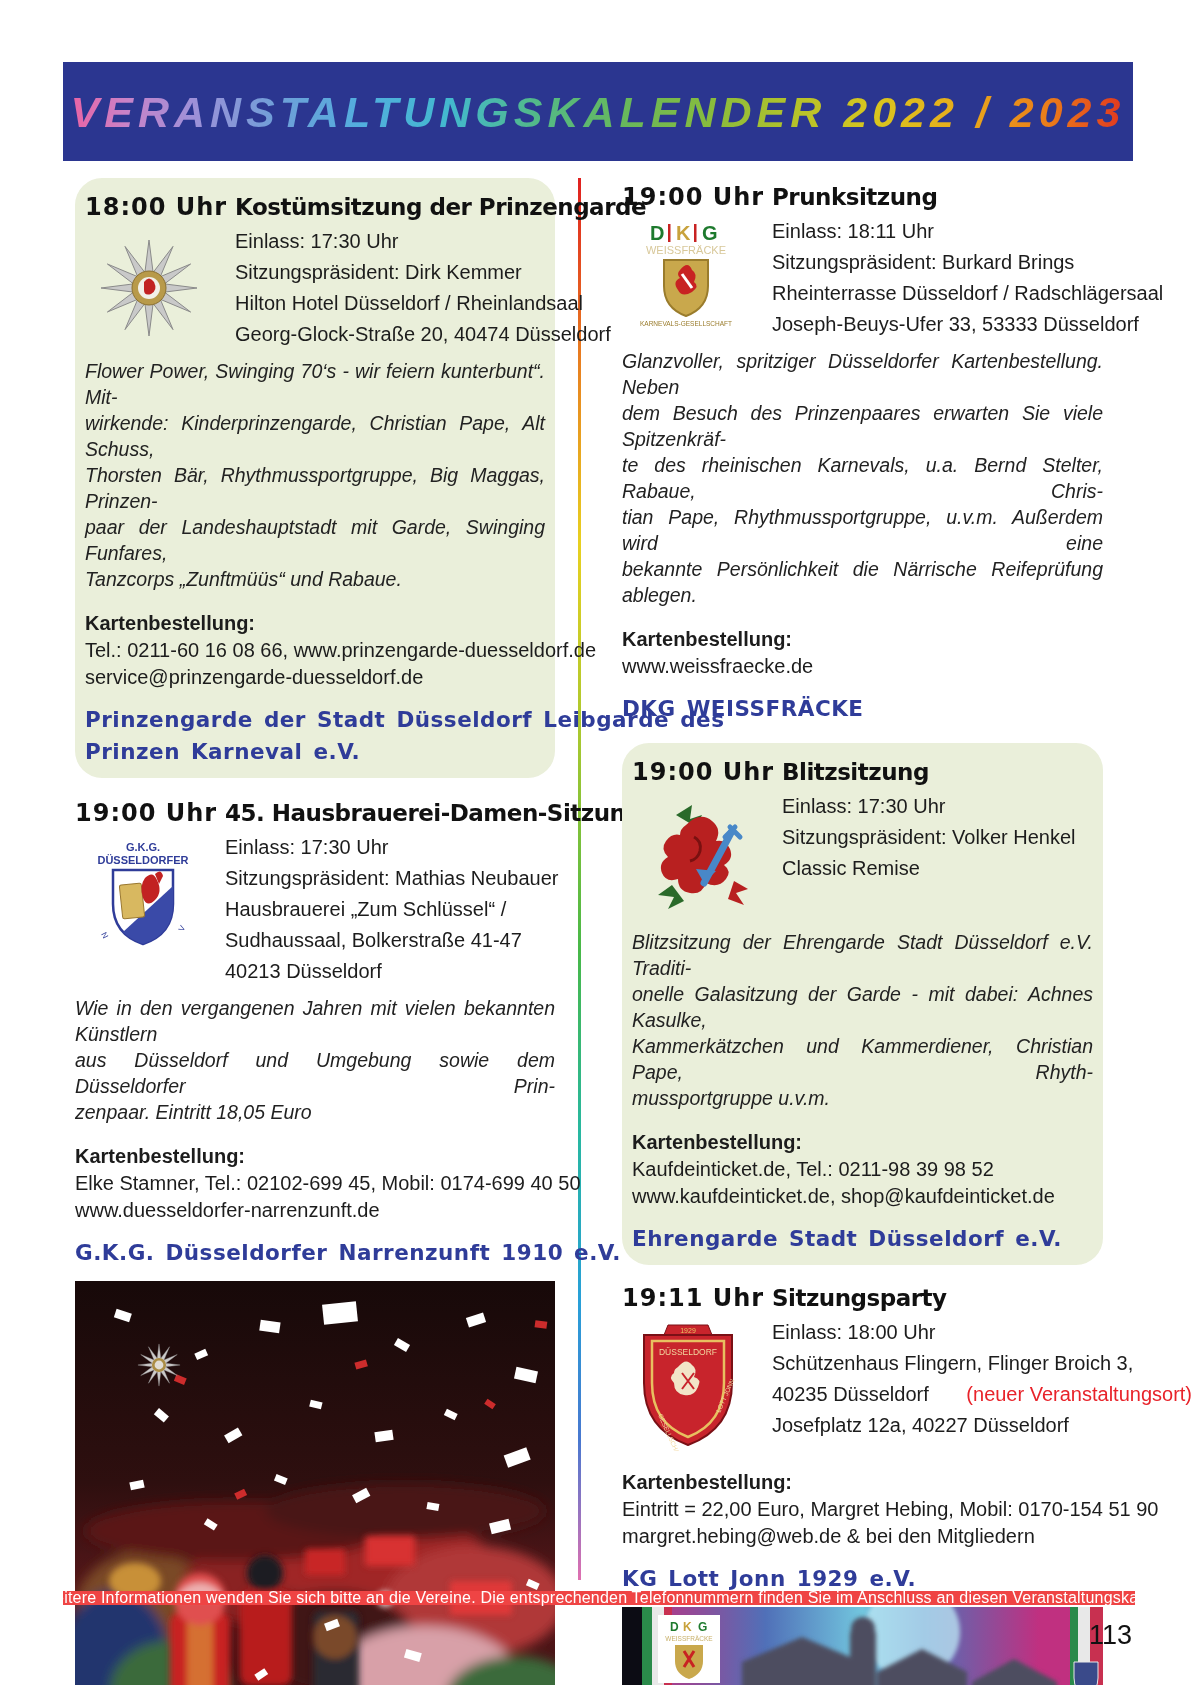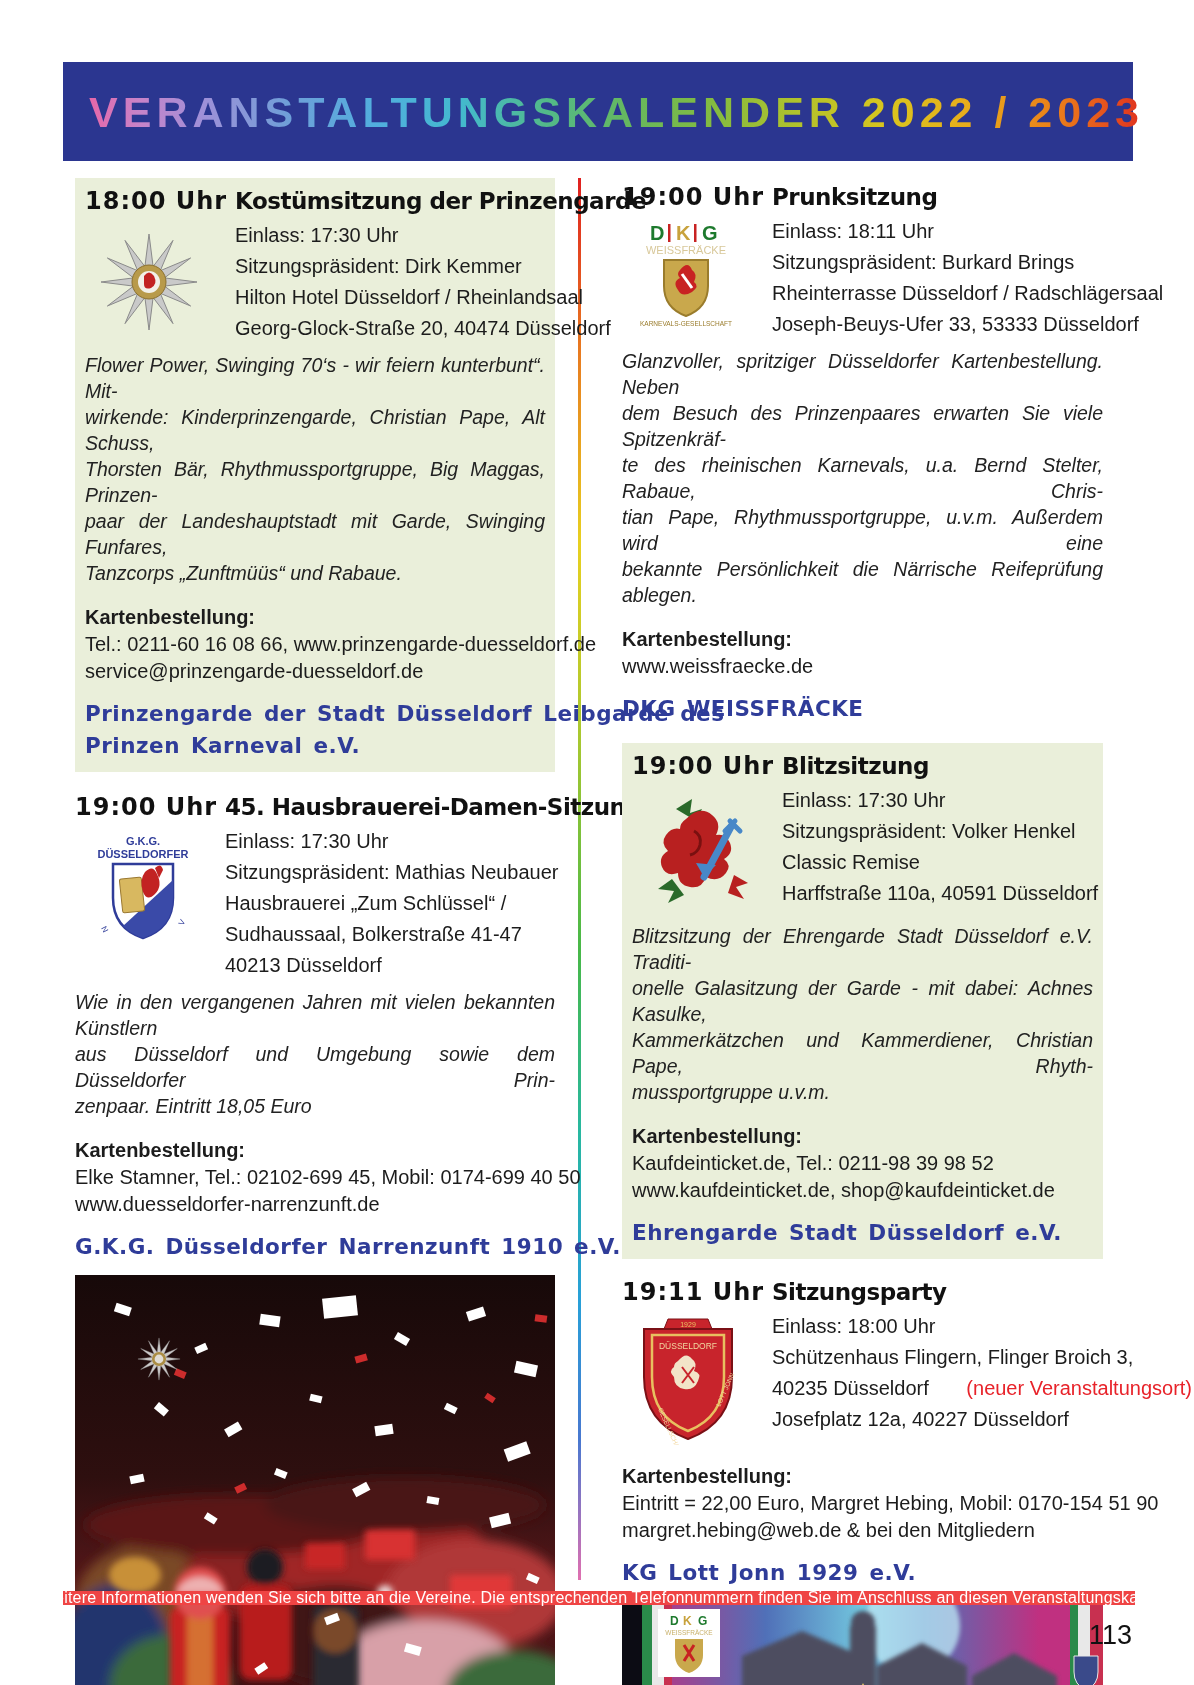--- a/index.html
+++ b/index.html
@@ -1,33 +1,33 @@
 <!DOCTYPE html>
 <html><head>
 <meta charset="utf-8">
 <style>
   html,body{margin:0;padding:0;background:#ffffff;}
   .page{position:relative;width:1194px;height:1685px;background:#fff;overflow:hidden;
         font-family:"Liberation Sans",sans-serif;color:#1c1c1c;}
   
   .header-band{position:absolute;left:63px;top:62px;width:1070px;height:99px;background:#2b3690;}
-  .header-title{position:absolute;left:11px;top:50%;transform:translateY(-50%);width:100%;
-        text-align:right;font-weight:bold;font-size:43px;letter-spacing:5px;white-space:nowrap;
+  .header-title{position:absolute;left:0;top:50%;transform:translateY(-50%);width:100%;
+        text-align:center;font-weight:bold;font-size:43px;letter-spacing:5px;white-space:nowrap;
         background:linear-gradient(90deg,#ee5fa0 0%,#c883c8 6%,#9f90d8 12%,#6f9fd8 20%,#52aede 28%,
           #43b9cf 36%,#52b98a 44%,#66b85e 52%,#85bb3f 60%,#b3c22b 68%,#d9c51e 76%,#e8ab1c 84%,
           #ea7d1a 92%,#e03020 100%);
-        -webkit-background-clip:text;background-clip:text;color:transparent;}
+        -webkit-background-clip:text;background-clip:text;color:transparent;font-style:italic;}
   
   .divider{position:absolute;left:578px;top:178px;width:3px;height:1402px;
         background:linear-gradient(180deg,#e02020 0%,#e87820 12%,#e8d020 26%,#a8c830 40%,
           #48b848 55%,#28b8a0 68%,#28a0d8 80%,#4878d0 90%,#e070b0 100%);}
   .col{position:absolute;top:178px;}
   .col-left{left:75px;width:480px;}
   .col-right{left:622px;width:481px;}
-  .box{background:#eaefda;box-sizing:border-box;padding:4px 10px 10px 10px;}
+  .box{background:#eaefda;box-sizing:border-box;padding:10px 10px 10px 10px;border-radius:27px;}
   .head-row{display:flex;align-items:flex-start;}
   .time-col{width:150px;flex:none;}
   .info-col{flex:1;min-width:0;}
   .etime{font-family:"DejaVu Sans",sans-serif;font-weight:bold;font-size:24px;color:#111;
         letter-spacing:1px;white-space:nowrap;line-height:38px;}
   .etitle{font-family:"DejaVu Sans",sans-serif;font-weight:bold;font-size:23px;color:#111;
         letter-spacing:-0.5px;white-space:nowrap;line-height:38px;}
   .logo{margin:6px 0 0 14px;}
   .detail{font-size:20px;line-height:31px;white-space:nowrap;}
   .red{color:#e8232a;margin-left:32px;}
@@ -290,21 +290,20 @@
               <path d="M26,88 l-14,10 l16,2 l-6,12 l16,-8 z" fill="#2a6a2a"></path>
               <path d="M88,84 l14,8 l-12,4 l8,12 l-16,-6 z" fill="#b82020"></path>
             </svg>
           </div>
         </div>
         <div class="info-col">
           <div class="etitle">Blitzsitzung</div>
           <div class="detail">Einlass: 17:30 Uhr</div>
           <div class="detail">Sitzungspräsident: Volker Henkel</div>
           <div class="detail">Classic Remise</div>
-          <div class="detail">Harffstraße 110a, 40591 Düsseldorf</div>
         </div>
       </div>
       <div class="desc">
         <div class="jline">Blitzsitzung der Ehrengarde Stadt Düsseldorf e.V. Traditi-</div>
         <div class="jline">onelle Galasitzung der Garde - mit dabei: Achnes Kasulke,</div>
         <div class="jline">Kammerkätzchen und Kammerdiener, Christian Pape, Rhyth-</div>
         <div class="jline lastline">mussportgruppe u.v.m.</div>
       </div>
       <div class="tickets">
         <div class="tickets-label">Kartenbestellung:</div>

